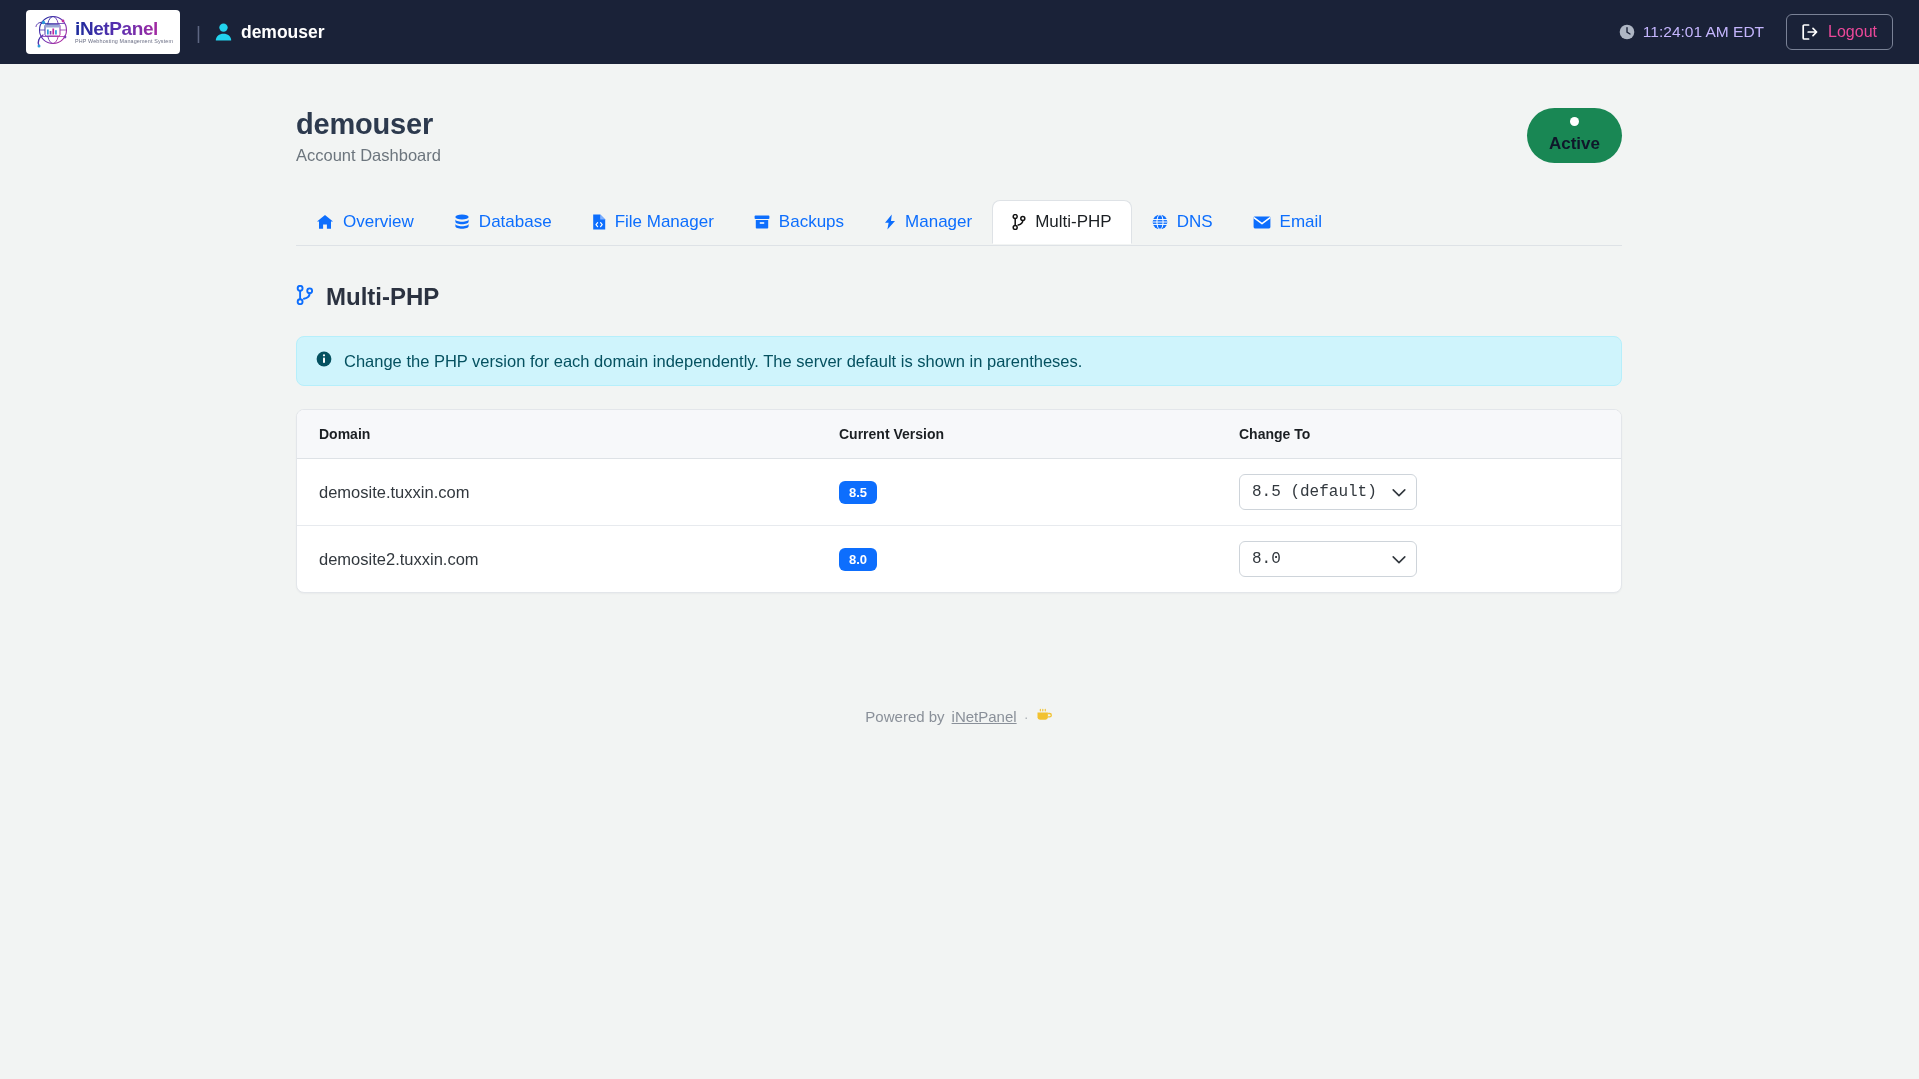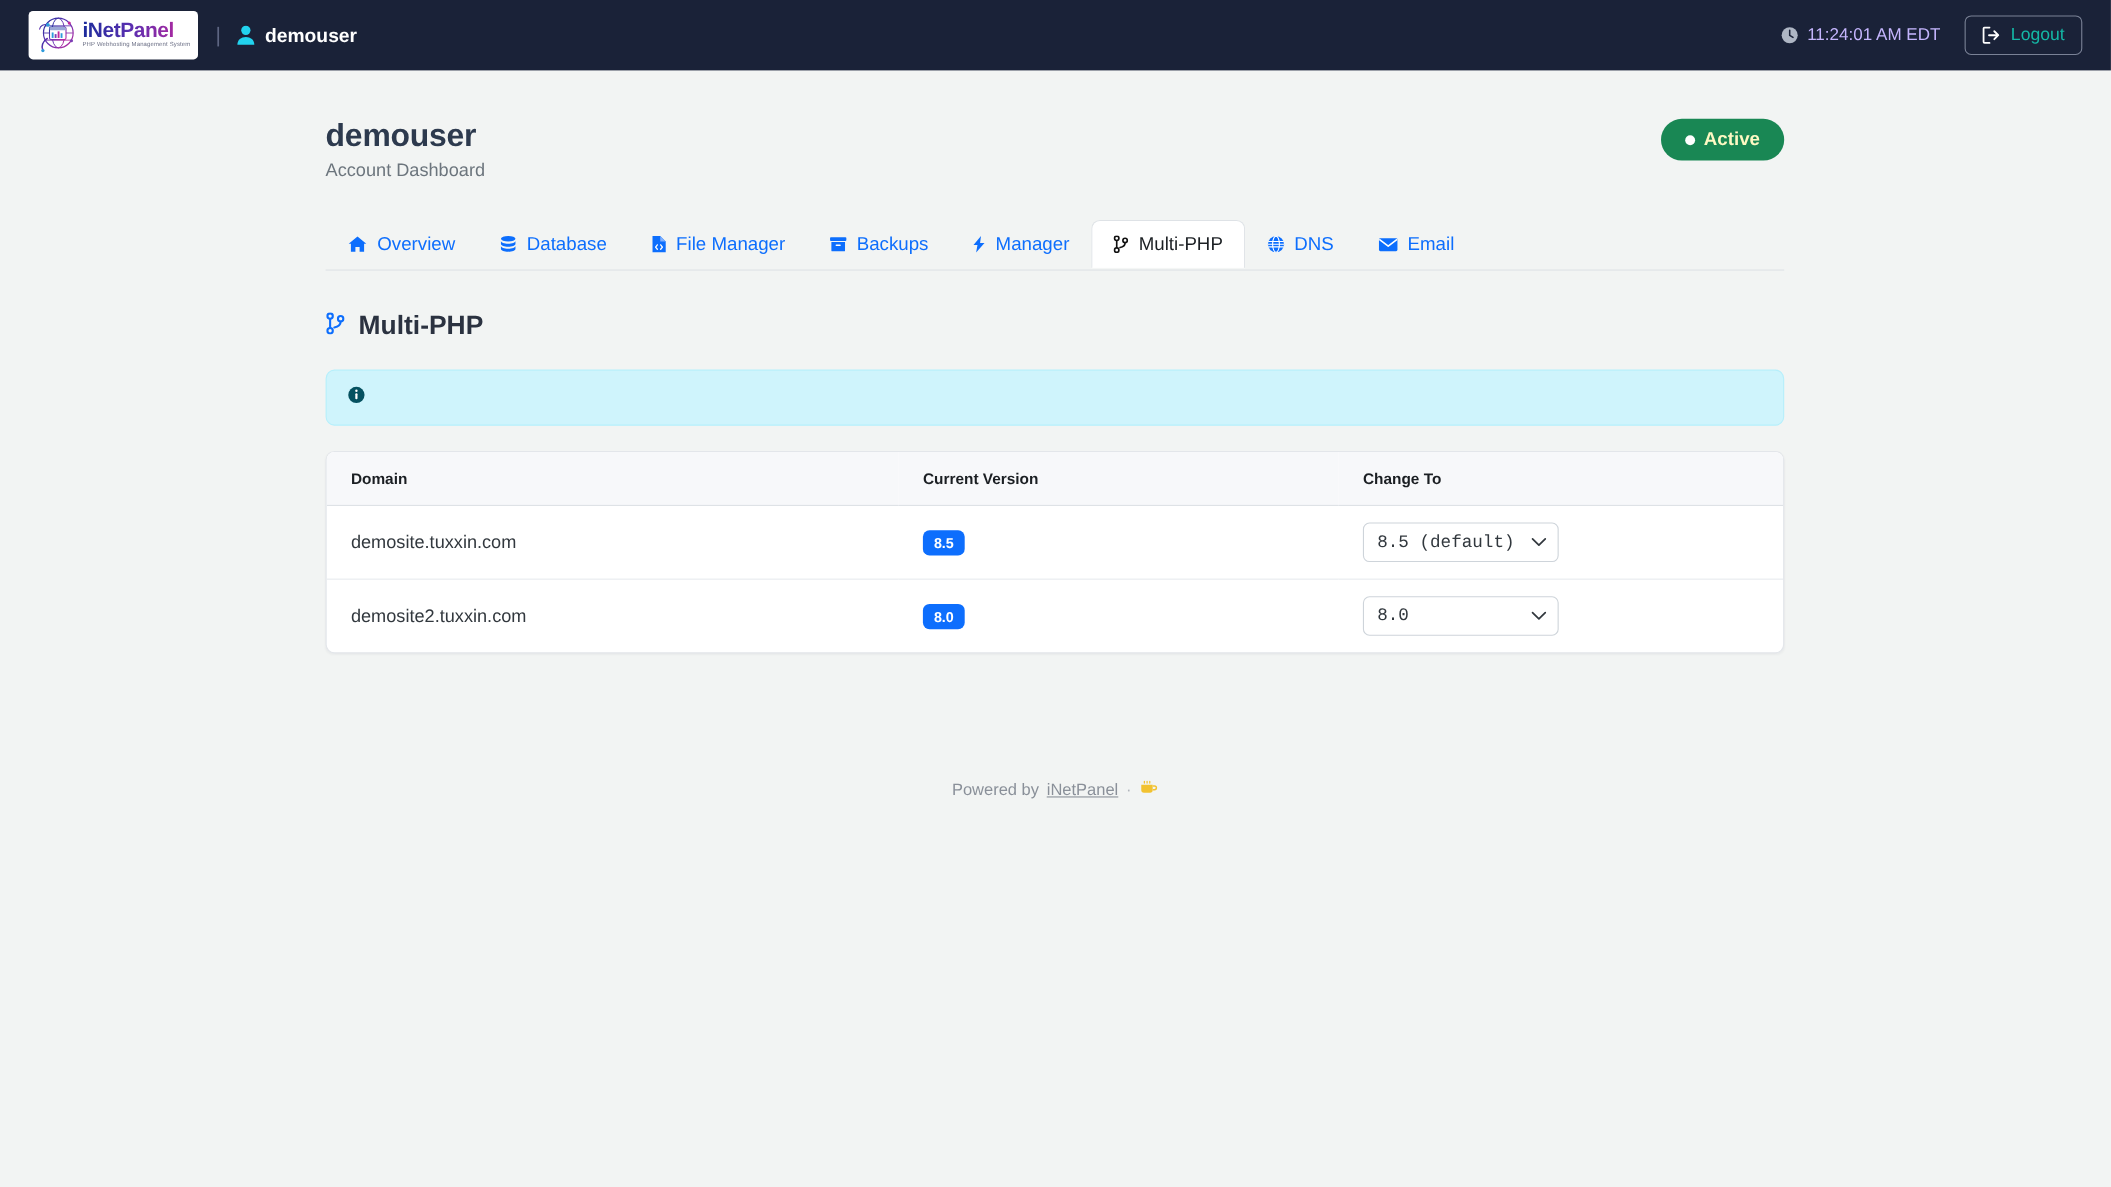--- a/index.html
+++ b/index.html
@@ -78,21 +78,21 @@
     color: #c4b5fd;
     font-size: 15.5px;
   }
   .clock-icon { width: 16px; height: 16px; display: block; }
   .logout-btn {
     display: flex;
     align-items: center;
     gap: 9px;
     border: 1px solid #7a8296;
     border-radius: 6px;
-    color: #14b8a6;
+    color: #ec4899;
     background: transparent;
     font-size: 16px;
     padding: 8px 15px;
     cursor: pointer;
     font-family: inherit;
   }
   .logout-icon { width: 17px; height: 16px; display: block; }
 
   
   .page {
@@ -122,26 +122,27 @@
     font-size: 16.5px;
     color: #6c757d;
     margin-top: 5px;
     text-align: right;
   }
   .status-pill {
     display: inline-flex;
     align-items: center;
     gap: 8px;
     background: #198754;
-    color: #fef9c3;
+    color: #0f172a;
     font-size: 17px;
     font-weight: 700;
     border-radius: 999px;
     padding: 9px 22px;
     cursor: default;
+    flex-direction: column;
   }
   .status-dot {
     width: 9px; height: 9px;
     border-radius: 50%;
     background: #ffffff;
     display: block;
   }
 
   
   .tabs {
@@ -462,20 +463,21 @@
     </div>
 
     <div class="alert">
       <span>
         <svg viewBox="0 0 16 16" width="16" height="16" xmlns="http://www.w3.org/2000/svg">
           <circle cx="8" cy="8" r="7.4" fill="#055160"></circle>
           <circle cx="8" cy="4.3" r="1.1" fill="#ffffff"></circle>
           <rect x="7" y="6.4" width="2" height="5.6" rx="0.9" fill="#ffffff"></rect>
         </svg>
       </span>
+      <span>Change the PHP version for each domain independently. The server default is shown in parentheses.</span>
     </div>
 
     <div class="table-card">
       <table>
         <thead>
           <tr>
             <th class="col-domain">Domain</th>
             <th class="col-current">Current Version</th>
             <th class="col-change">Change To</th>
           </tr>

